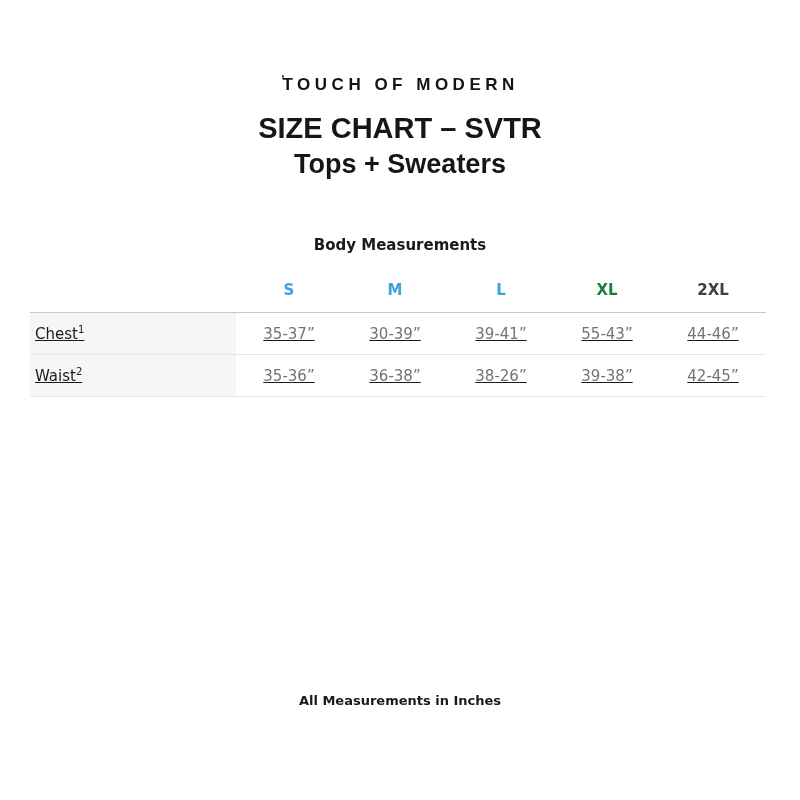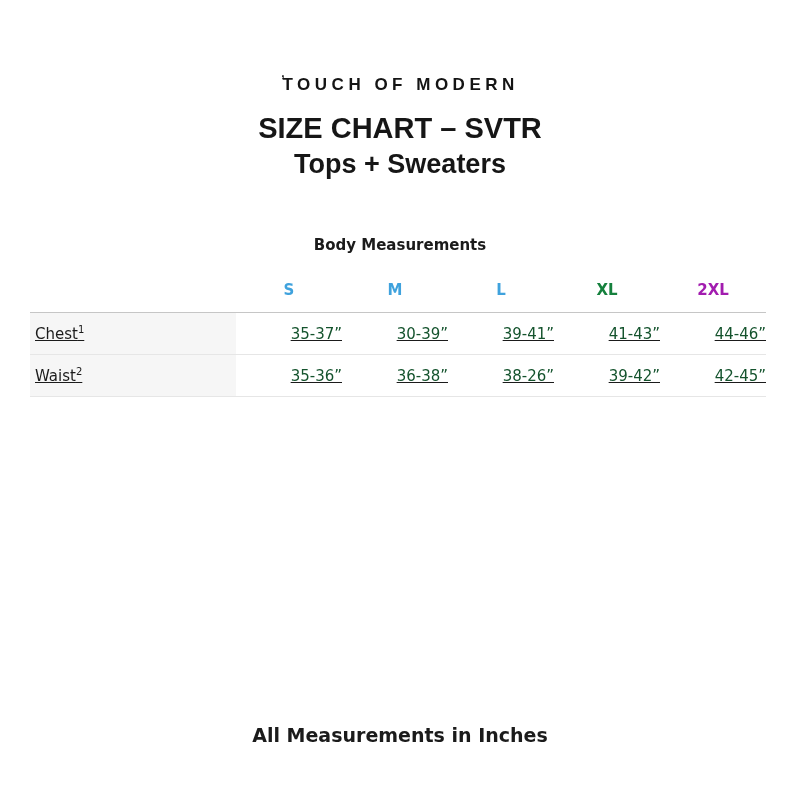--- a/index.html
+++ b/index.html
@@ -76,35 +76,35 @@
     border-bottom: 1px solid #e6e6e6;
     padding: 0;
   }
   table.size-table tbody th.row-label {
     background: #f6f6f6;
     text-align: left;
     padding-left: 5px;
     font-weight: 400;
     color: #1b1b1b;
   }
-  table.size-table tbody td { text-align: right; color: #14532d; }
+  table.size-table tbody td { text-align: center; color: #737373; }
   table.size-table sup { font-size: 10px; }
 
   .footnotes {
     position: absolute;
     left: 43px;
     top: 429px;
     font-size: 12.5px;
     line-height: 14.5px;
     color: #1b1b1b;
     font-family: "Liberation Sans", sans-serif;
   }
   .footer-note {
-    top: 724px;
-    font-size: 19px;
+    top: 693px;
+    font-size: 13px;
     font-weight: 700;
     font-family: "DejaVu Sans", sans-serif;
   }
 </style>
 </head>
 <body>
 
 <div class="page">
 
   <div class="centered logo">
@@ -126,38 +126,38 @@
           <col class="size-col">
           <col class="size-col">
       </colgroup>
       <thead>
         <tr>
           <th></th>
           <th style="color:#3fa2dd">S</th>
           <th style="color:#3fa2dd">M</th>
           <th style="color:#3fa2dd">L</th>
           <th style="color:#15803d">XL</th>
-          <th style="color:#a21caf">2XL</th>
+          <th style="color:#404040">2XL</th>
         </tr>
       </thead>
       <tbody>
         <tr>
           <th class="row-label"><span>Chest</span><sup>1</sup></th>
           <td>35-37”</td>
           <td>30-39”</td>
           <td>39-41”</td>
-          <td>41-43”</td>
+          <td>55-43”</td>
           <td>44-46”</td>
         </tr>
         <tr>
           <th class="row-label"><span>Waist</span><sup>2</sup></th>
           <td>35-36”</td>
           <td>36-38”</td>
           <td>38-26”</td>
-          <td>39-42”</td>
+          <td>39-38”</td>
           <td>42-45”</td>
         </tr>
       </tbody>
     </table>
   </div>
 
 
   <div class="centered footer-note">All Measurements in Inches</div>
 
 </div>

